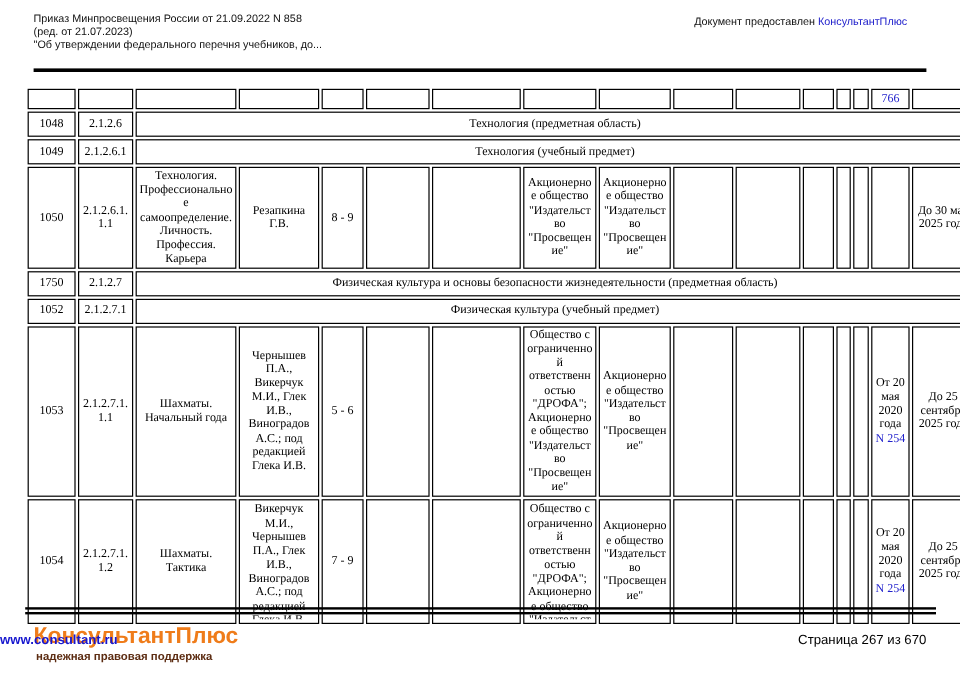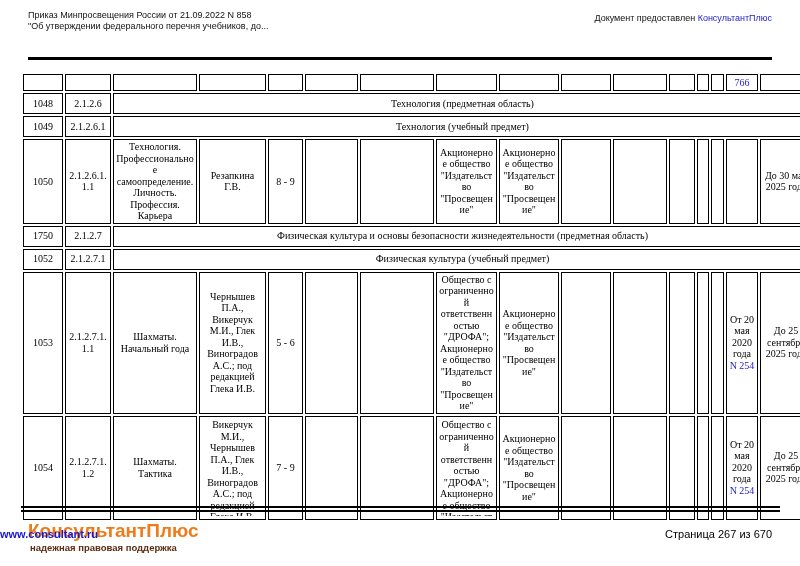--- a/index.html
+++ b/index.html
@@ -3,21 +3,21 @@
 <meta charset="utf-8">
 <style>
   html,body{margin:0;padding:0;}
   body{
     width:800px;height:566px;position:relative;background:#ffffff;
     font-family:"Liberation Sans",sans-serif;color:#000;
     overflow:hidden;
   }
   
   .hdr-left{position:absolute;left:28px;top:10px;font-size:9px;line-height:11px;color:#111;}
-  .hdr-right{position:absolute;right:28px;top:13px;font-size:9px;line-height:11px;text-align:center;color:#111;}
+  .hdr-right{position:absolute;right:44px;top:13px;font-size:9px;line-height:11px;text-align:center;color:#111;}
   .rule{position:absolute;left:28px;right:28px;top:57px;height:3px;background:#000;}
   .lnk{color:#2222cc;text-decoration:none;cursor:pointer;}
   
   table.fpu{
     position:absolute;left:21px;top:72px;width:760px;
     table-layout:fixed;border-collapse:separate;border-spacing:2px;
     font-family:"Liberation Serif","DejaVu Serif",serif;
   }
   table.fpu td{
     box-sizing:border-box;border:1px solid #000;
@@ -40,20 +40,21 @@
   .logo{position:absolute;left:28px;top:520px;font-size:19px;font-weight:bold;color:#ef7c1a;letter-spacing:0px;}
   .tagline{position:absolute;left:30px;top:542px;font-size:9.5px;font-weight:bold;color:#5c2c12;}
   .site{position:absolute;left:0;right:0;top:528px;text-align:left;font-size:11px;font-weight:bold;color:#1717cf;}
   .pageno{position:absolute;right:28px;top:528px;font-size:11px;color:#000;}
 </style>
 </head>
 <body>
 
 <div class="hdr-left">
   <div>Приказ Минпросвещения России от 21.09.2022 N 858</div>
+  <div>(ред. от 21.07.2023)</div>
   <div>"Об утверждении федерального перечня учебников, до...</div>
 </div>
 <div class="hdr-right">
   <div><span>Документ предоставлен </span><a class="lnk">КонсультантПлюс</a></div>
 </div>
 <div class="rule"></div>
 
 <table class="fpu">
   <colgroup>
     <col style="width:40px">

